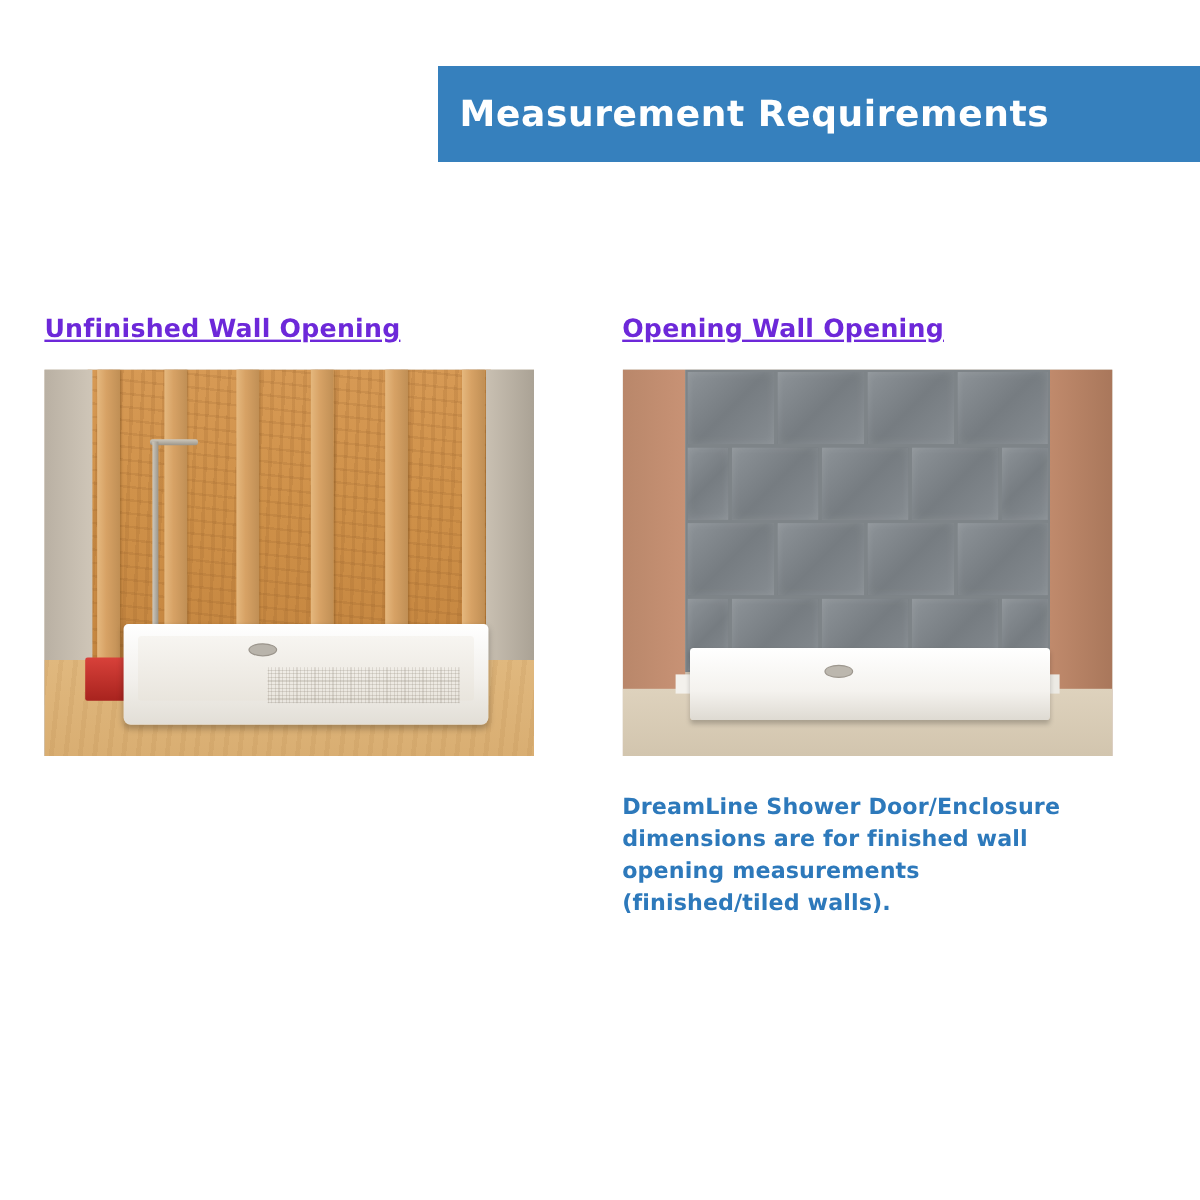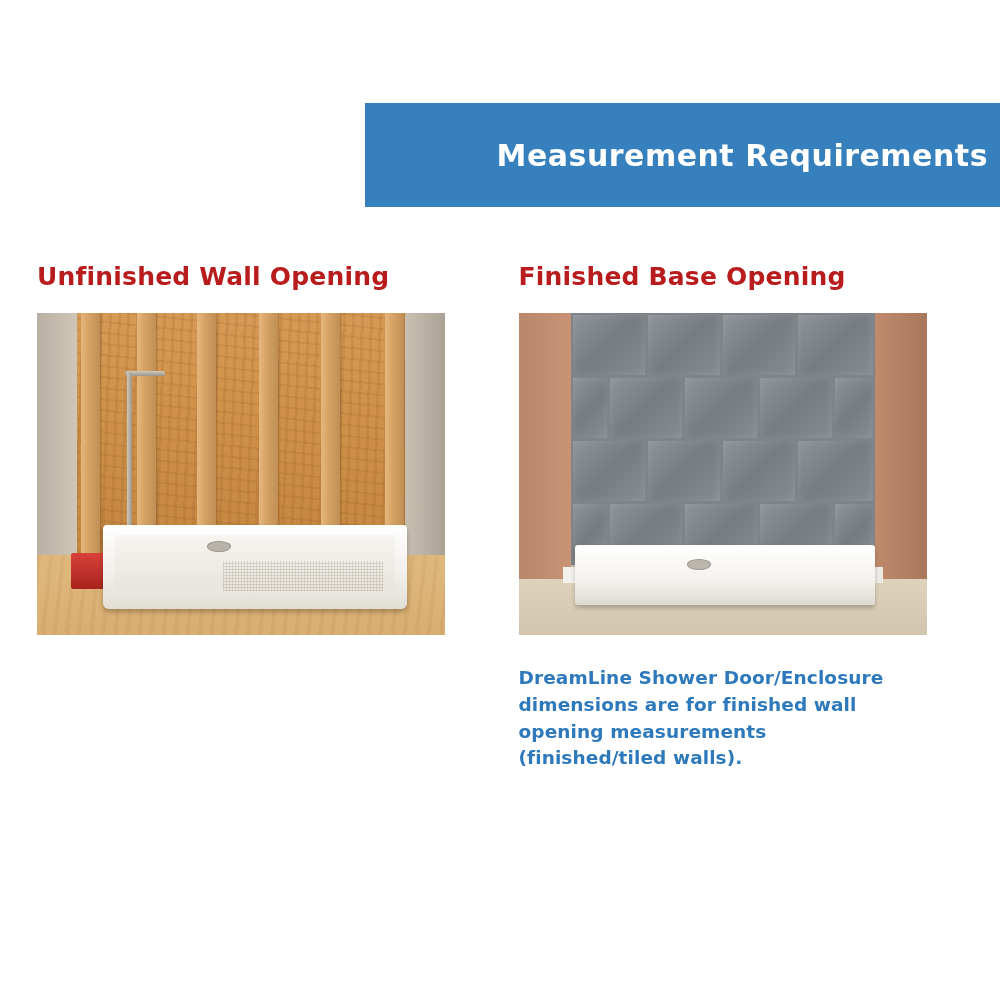--- a/index.html
+++ b/index.html
@@ -14,26 +14,25 @@
     font-family: "DejaVu Sans", sans-serif;
     overflow: hidden;
   }
 
   
   .header-banner {
     position: absolute;
     left: 365px;
     top: 55px;
     width: 635px;
-    height: 104px;
+    height: 80px;
     background: #3680bd;
     display: flex;
     align-items: center;
-    justify-content: flex-end;
-    margin-top: 48px;
+    justify-content: flex-start;
   }
   .header-title {
     color: #ffffff;
     font-size: 30px;
     font-weight: bold;
     letter-spacing: 0.5px;
     text-align: center;
     padding-left: 18px;
     padding-right: 12px;
   }
@@ -47,25 +46,26 @@
     display: flex;
     gap: 0;
   }
   .col {
     width: 485px;
   }
   .col-left  { margin-left: 37px; }
   .col-right { margin-left: 0px; }
 
   .col-heading {
-    color: #b91c1c;
-    font-size: 25px;
+    color: #6d28d9;
+    font-size: 21px;
     font-weight: bold;
     margin: 0 0 22px 0;
     letter-spacing: 0.2px;
+    text-decoration: underline;
   }
 
   
   .photo {
     width: 408px;
     height: 322px;
     position: relative;
     overflow: hidden;
     background: #cfc7bb;
   }
@@ -248,21 +248,21 @@
       <div class="lp-base">
         <div class="lp-base-inner"></div>
         <div class="lp-base-tex"></div>
         <div class="lp-drain"></div>
       </div>
     </div>
 
   </div>
 
   <div class="col col-right">
-    <div class="col-heading">Finished Base Opening</div>
+    <div class="col-heading">Opening Wall Opening</div>
 
     <div class="photo right">
       <div class="rp-bg"></div>
       <div class="rp-sidewall-l"></div>
       <div class="rp-sidewall-r"></div>
 
       <div class="rp-tilearea">
         <div class="rp-tile" style="left:2px;   top:2px;  width:72px; height:60px;"></div>
         <div class="rp-tile" style="left:77px;  top:2px;  width:72px; height:60px;"></div>
         <div class="rp-tile" style="left:152px; top:2px;  width:72px; height:60px;"></div>

